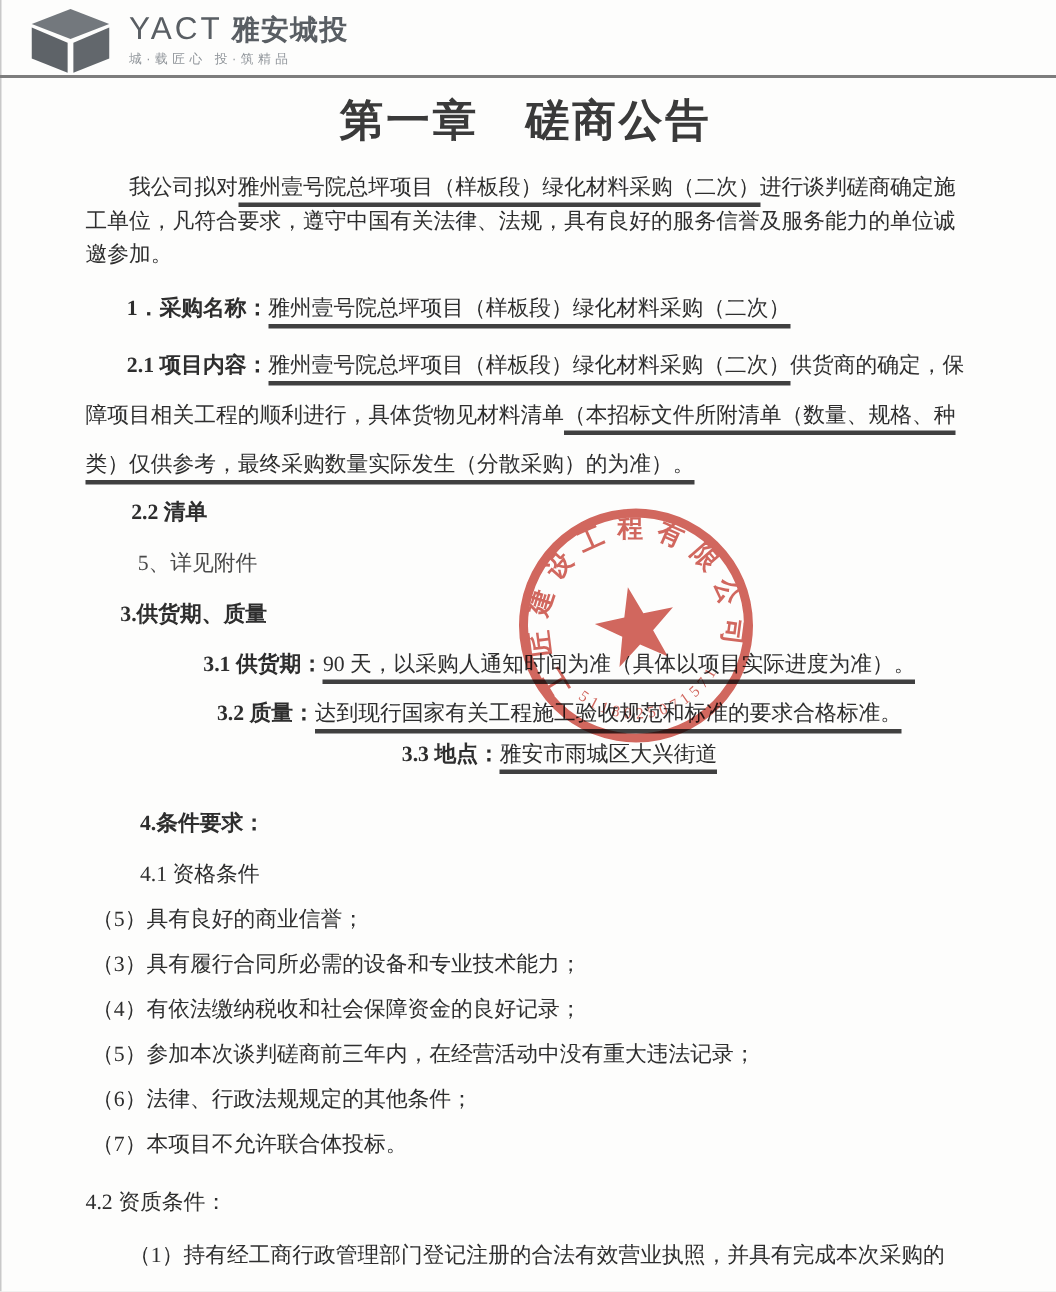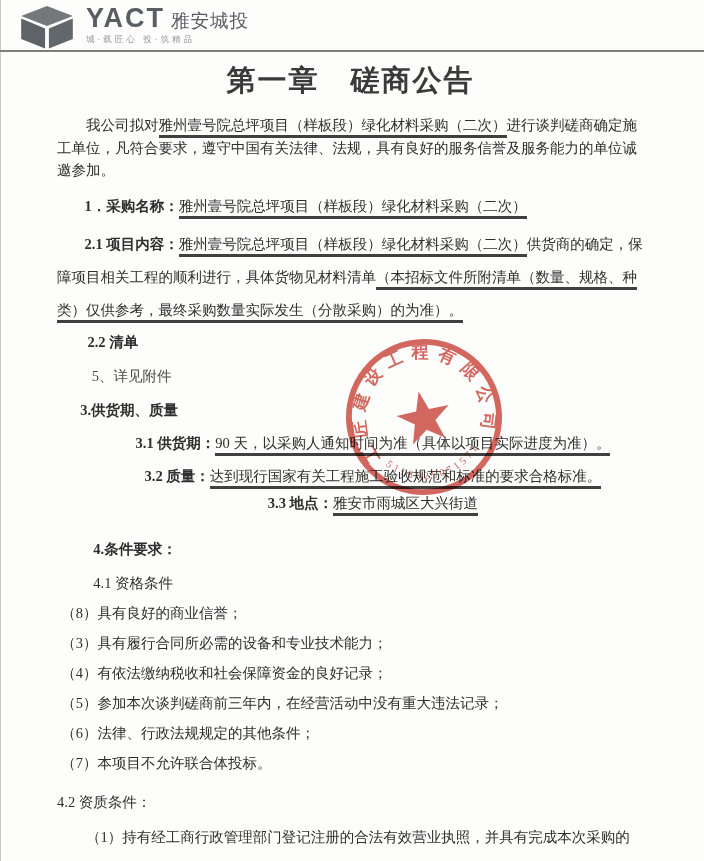--- a/index.html
+++ b/index.html
@@ -13,22 +13,22 @@
     color:#2e2e2e;
     box-shadow:inset 1px 0 0 #c9c9c9;
   }
   .content{padding:0 60px 0 57px;}
   
   .letterhead{padding:5px 4px 0 18px;}
   .logo-row{display:flex;align-items:center;gap:10px;height:44px;}
   .cube{width:58px;height:44px;flex:0 0 auto;}
   .logo-text{display:flex;flex-direction:column;justify-content:center;}
   .brand{font-family:"Liberation Sans","DejaVu Sans",sans-serif;color:#595e63;line-height:21px;}
-  .brand .en{font-weight:bold;font-size:27px;letter-spacing:2px;text-align:right;}
-  .brand .cn{font-weight:normal;font-size:18.5px;margin-left:6px;letter-spacing:1px;}
+  .brand .en{font-weight:normal;font-size:21px;letter-spacing:2px;text-align:right;}
+  .brand .cn{font-weight:bold;font-size:18.5px;margin-left:6px;letter-spacing:1px;}
   .tagline{font-family:"Liberation Sans","DejaVu Sans",sans-serif;font-size:8.5px;color:#90959a;letter-spacing:3px;margin-top:2px;}
   .rule{height:0;border-top:2px solid #7d7d7d;margin:1px 0 0 0;}
   
   .doc-title{
     margin:9px 0 13px 0;
     text-align:center;
     font-size:29px;
     font-weight:bold;
     color:#3a3a3a;
     letter-spacing:2px;
@@ -108,21 +108,21 @@
     <p class="item3x lh22"><span class="b">3.1 供货期：</span><span class="u">90 天，以采购人通知时间为准（具体以项目实际进度为准）。</span></p>
 
     <p class="item3x lh22"><span class="b">3.2 质量：</span><span class="u">达到现行国家有关工程施工验收规范和标准的要求合格标准。</span></p>
 
     <p class="item3x item33 lh22"><span class="b">3.3 地点：</span><span class="u">雅安市雨城区大兴街道</span></p>
 
     <p class="item4 lh22 b">4.条件要求：</p>
 
     <p class="item41 lh22">4.1 资格条件</p>
 
-    <p class="qual lh22">（8）具有良好的商业信誉；</p>
+    <p class="qual lh22">（5）具有良好的商业信誉；</p>
     <p class="qual lh22">（3）具有履行合同所必需的设备和专业技术能力；</p>
     <p class="qual lh22">（4）有依法缴纳税收和社会保障资金的良好记录；</p>
     <p class="qual lh22">（5）参加本次谈判磋商前三年内，在经营活动中没有重大违法记录；</p>
     <p class="qual lh22">（6）法律、行政法规规定的其他条件；</p>
     <p class="qual lh22">（7）本项目不允许联合体投标。</p>
 
     <p class="item42 lh22">4.2 资质条件：</p>
 
     <p class="cred lh33">（1）持有经工商行政管理部门登记注册的合法有效营业执照，并具有完成本次采购的供货或服务能力。</p>
 

